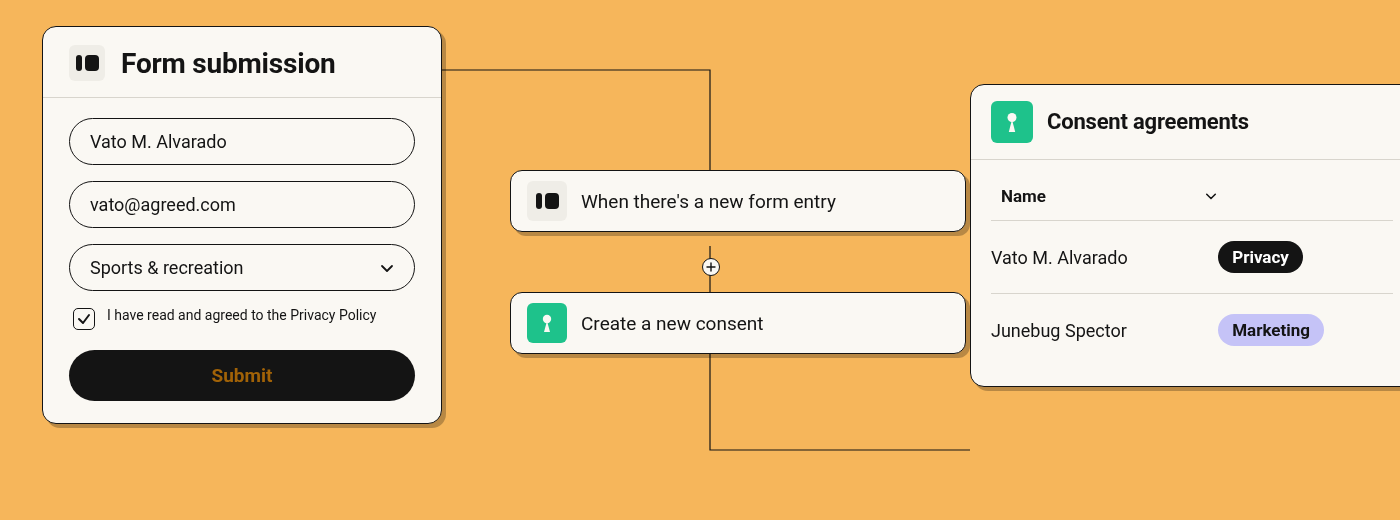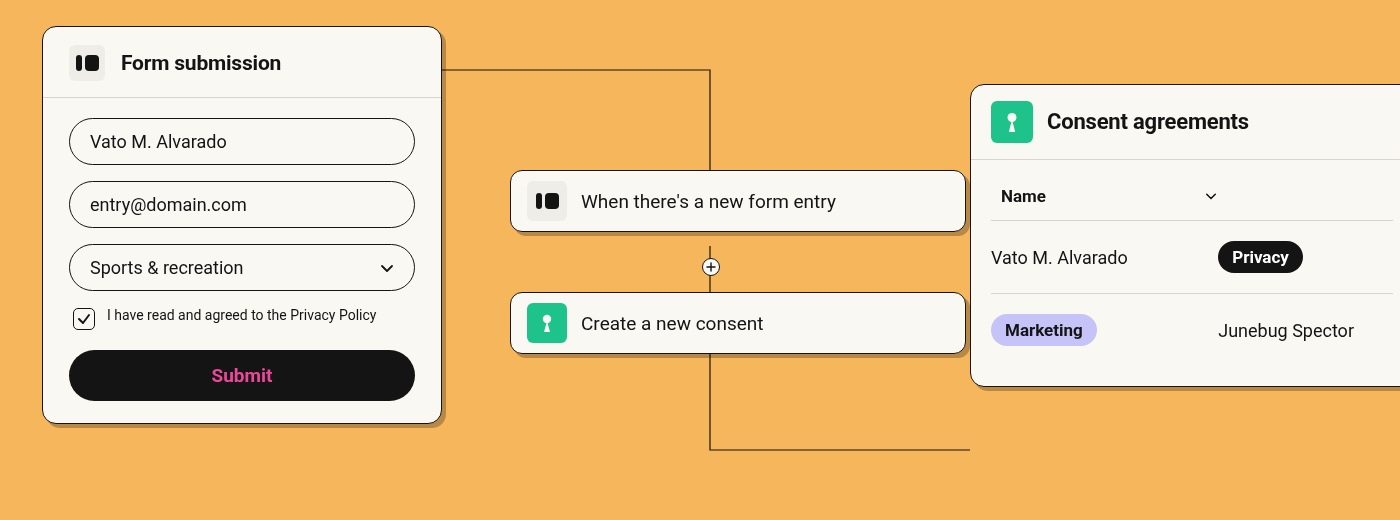--- a/index.html
+++ b/index.html
@@ -40,21 +40,21 @@
     border-bottom: 1px solid #d8d5cd;
   }
   .header-icon {
     width: 36px; height: 36px;
     border-radius: 6px;
     background: #efede7;
     display: flex; align-items: center; justify-content: center;
     flex: 0 0 auto;
   }
   .panel-title {
-    font-size: 21px;
+    font-size: 28px;
     font-weight: 700;
     letter-spacing: -0.2px;
   }
   .panel-body {
     padding: 20px 26px 22px;
     display: flex;
     flex-direction: column;
     gap: 16px;
   }
   .pill-input {
@@ -85,21 +85,21 @@
     width: 22px; height: 22px;
     border: 1.5px solid #141414;
     border-radius: 5px;
     flex: 0 0 auto;
     display: flex; align-items: center; justify-content: center;
     margin-top: 1px;
     cursor: pointer;
   }
   .submit-btn {
     background: #141414;
-    color: #ec4899;
+    color: #a16207;
     border-radius: 999px;
     padding: 14px 0;
     text-align: center;
     font-size: 19px;
     font-weight: 700;
     cursor: pointer;
     margin-top: 4px;
   }
 
   
@@ -223,21 +223,21 @@
             <span class="r2"></span>
           </span>
       </div>
       <div class="panel-title">Form submission</div>
     </div>
     <div class="panel-body">
       <div class="pill-input">
         <span>Vato M. Alvarado</span>
       </div>
       <div class="pill-input">
-        <span>entry@domain.com</span>
+        <span>vato@agreed.com</span>
       </div>
       <div class="pill-input dropdown">
         <span>Sports &amp; recreation</span>
         <span class="chev">
           <svg width="14" height="14" viewBox="0 0 14 14">
               <path d="M2 5 L7 10 L12 5" stroke="#141414" stroke-width="1.8" fill="none" stroke-linecap="round" stroke-linejoin="round"></path>
             </svg>
         </span>
       </div>
       <label class="checkbox-row">
@@ -301,21 +301,21 @@
           </span>
         </div>
       </div>
       <div class="trow">
         <div class="td">Vato M. Alvarado</div>
         <div class="td">
           <span class="badge dark">Privacy</span>
         </div>
       </div>
       <div class="trow">
+        <div class="td">Junebug Spector</div>
         <div class="td">
           <span class="badge lav">Marketing</span>
         </div>
-        <div class="td">Junebug Spector</div>
       </div>
     </div>
   </div>
 
 </div>
 
 </body></html>

